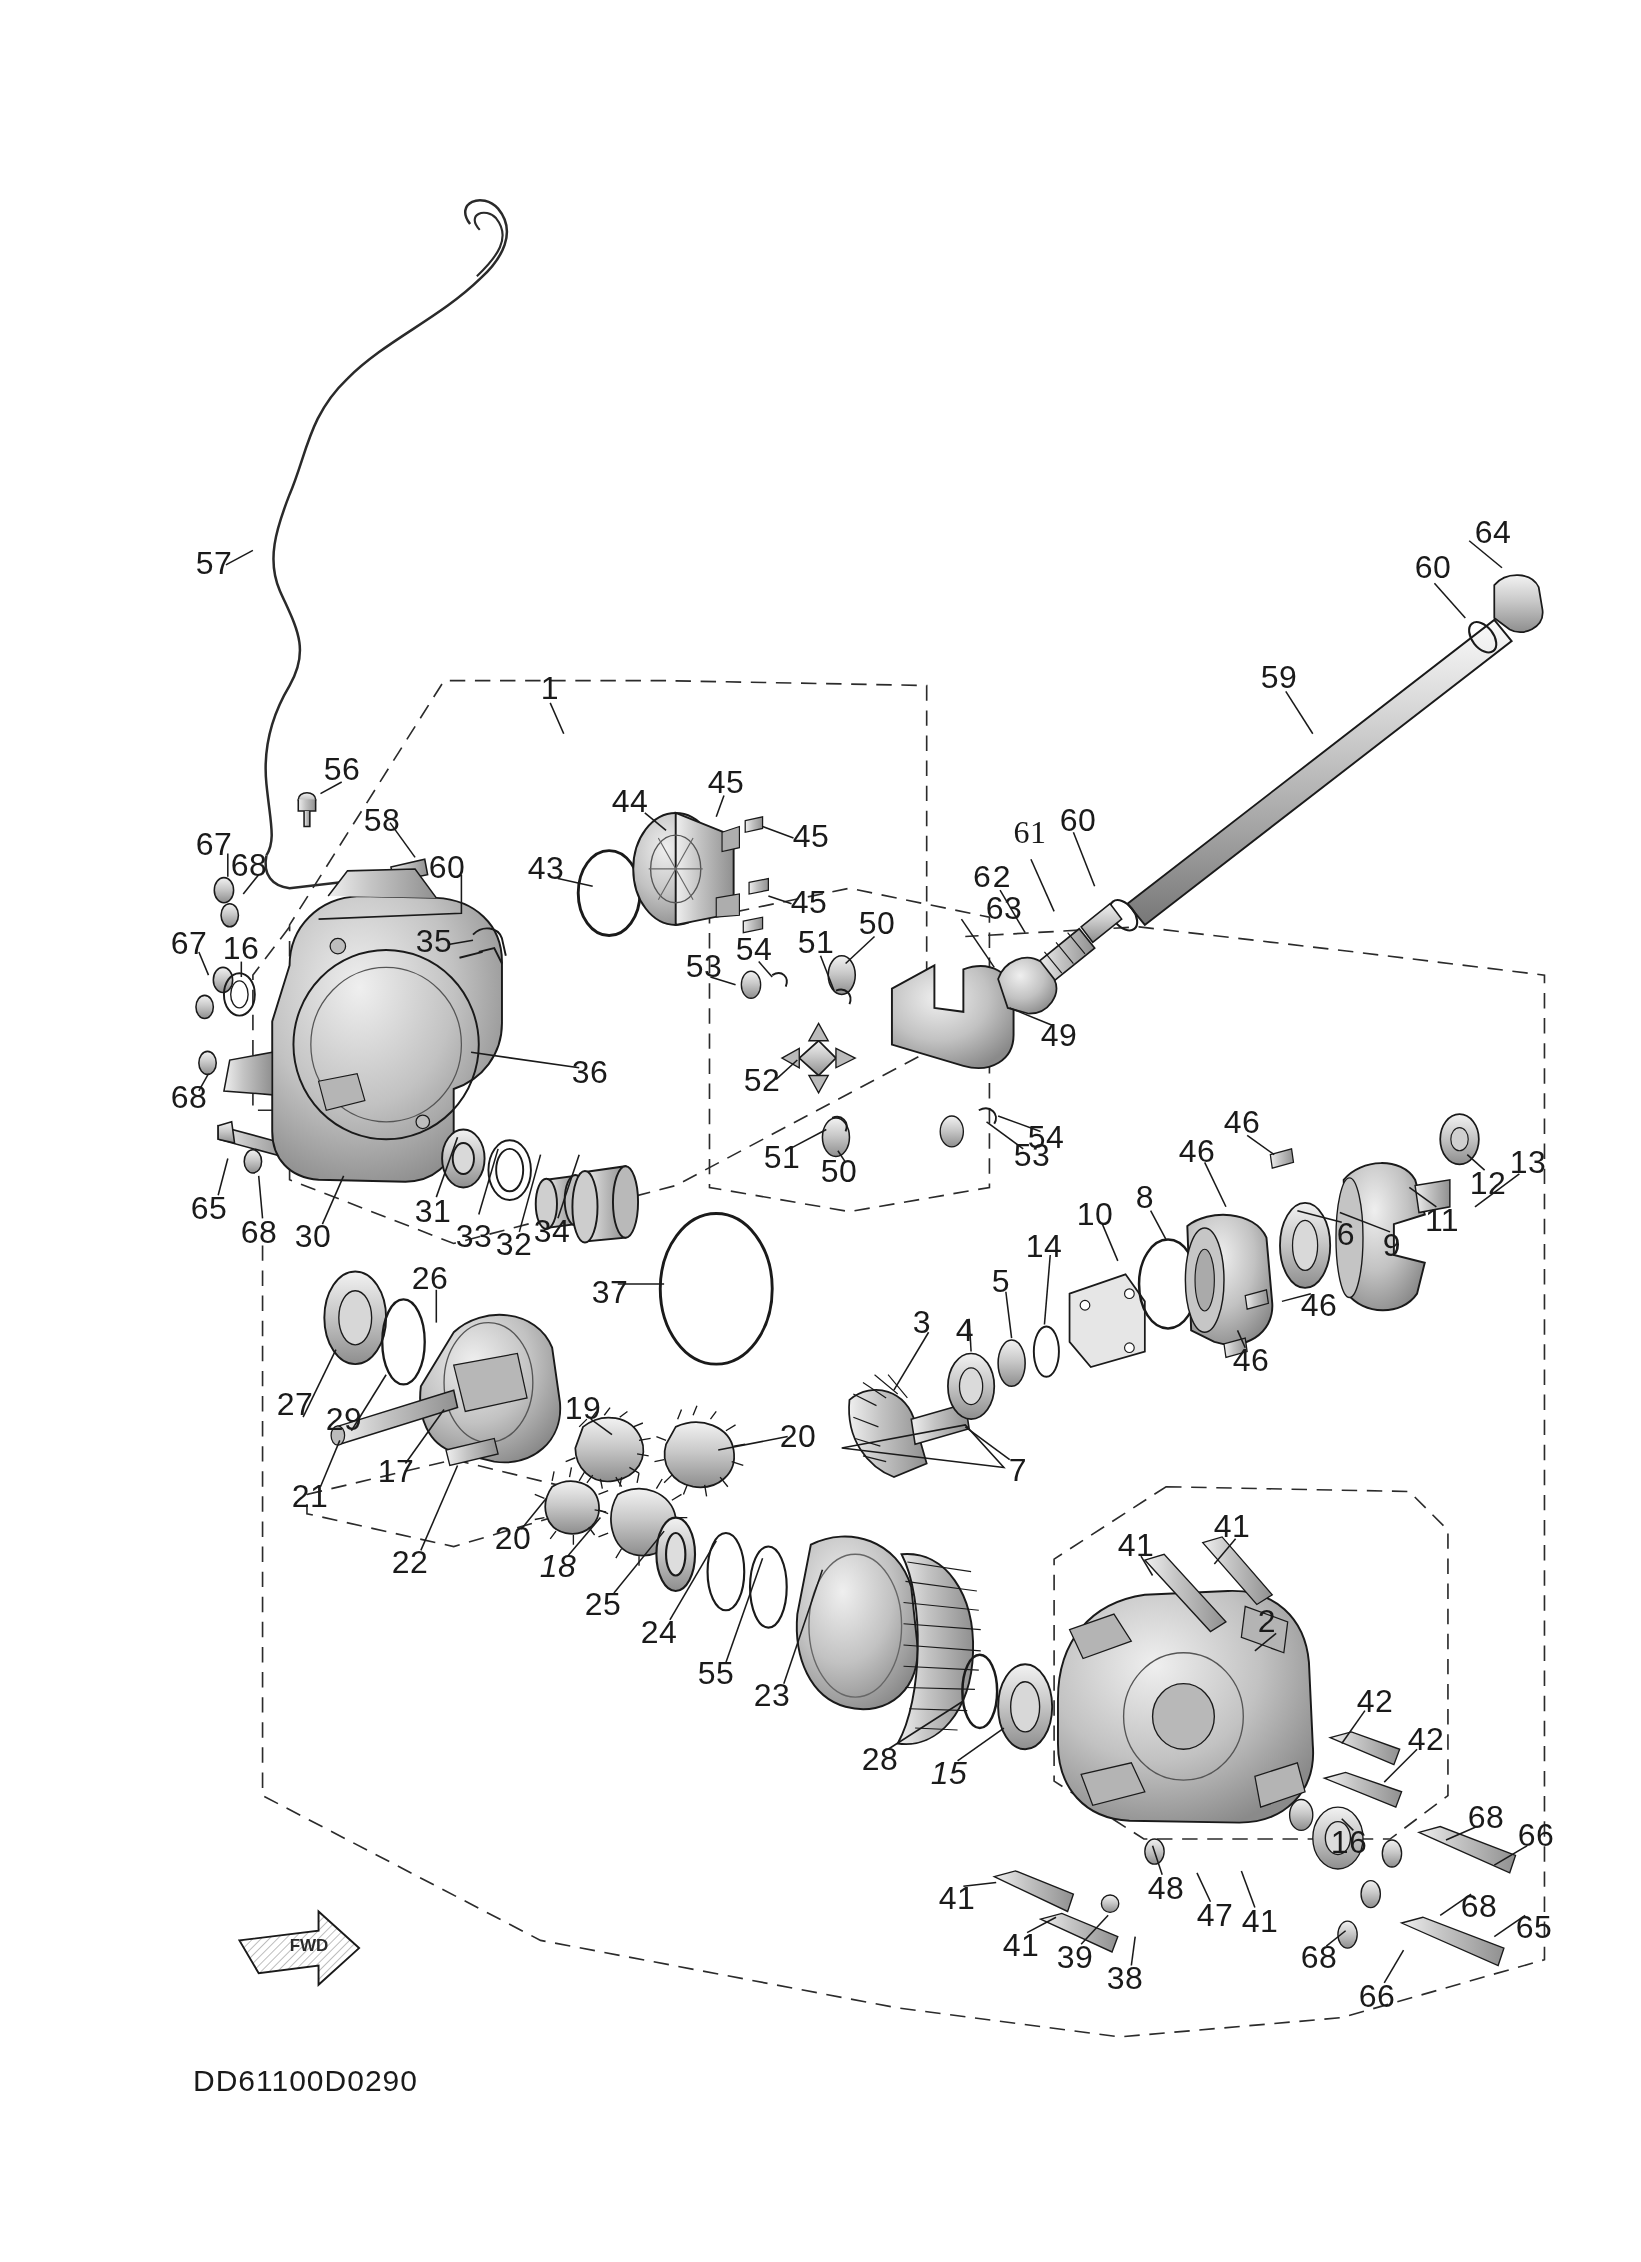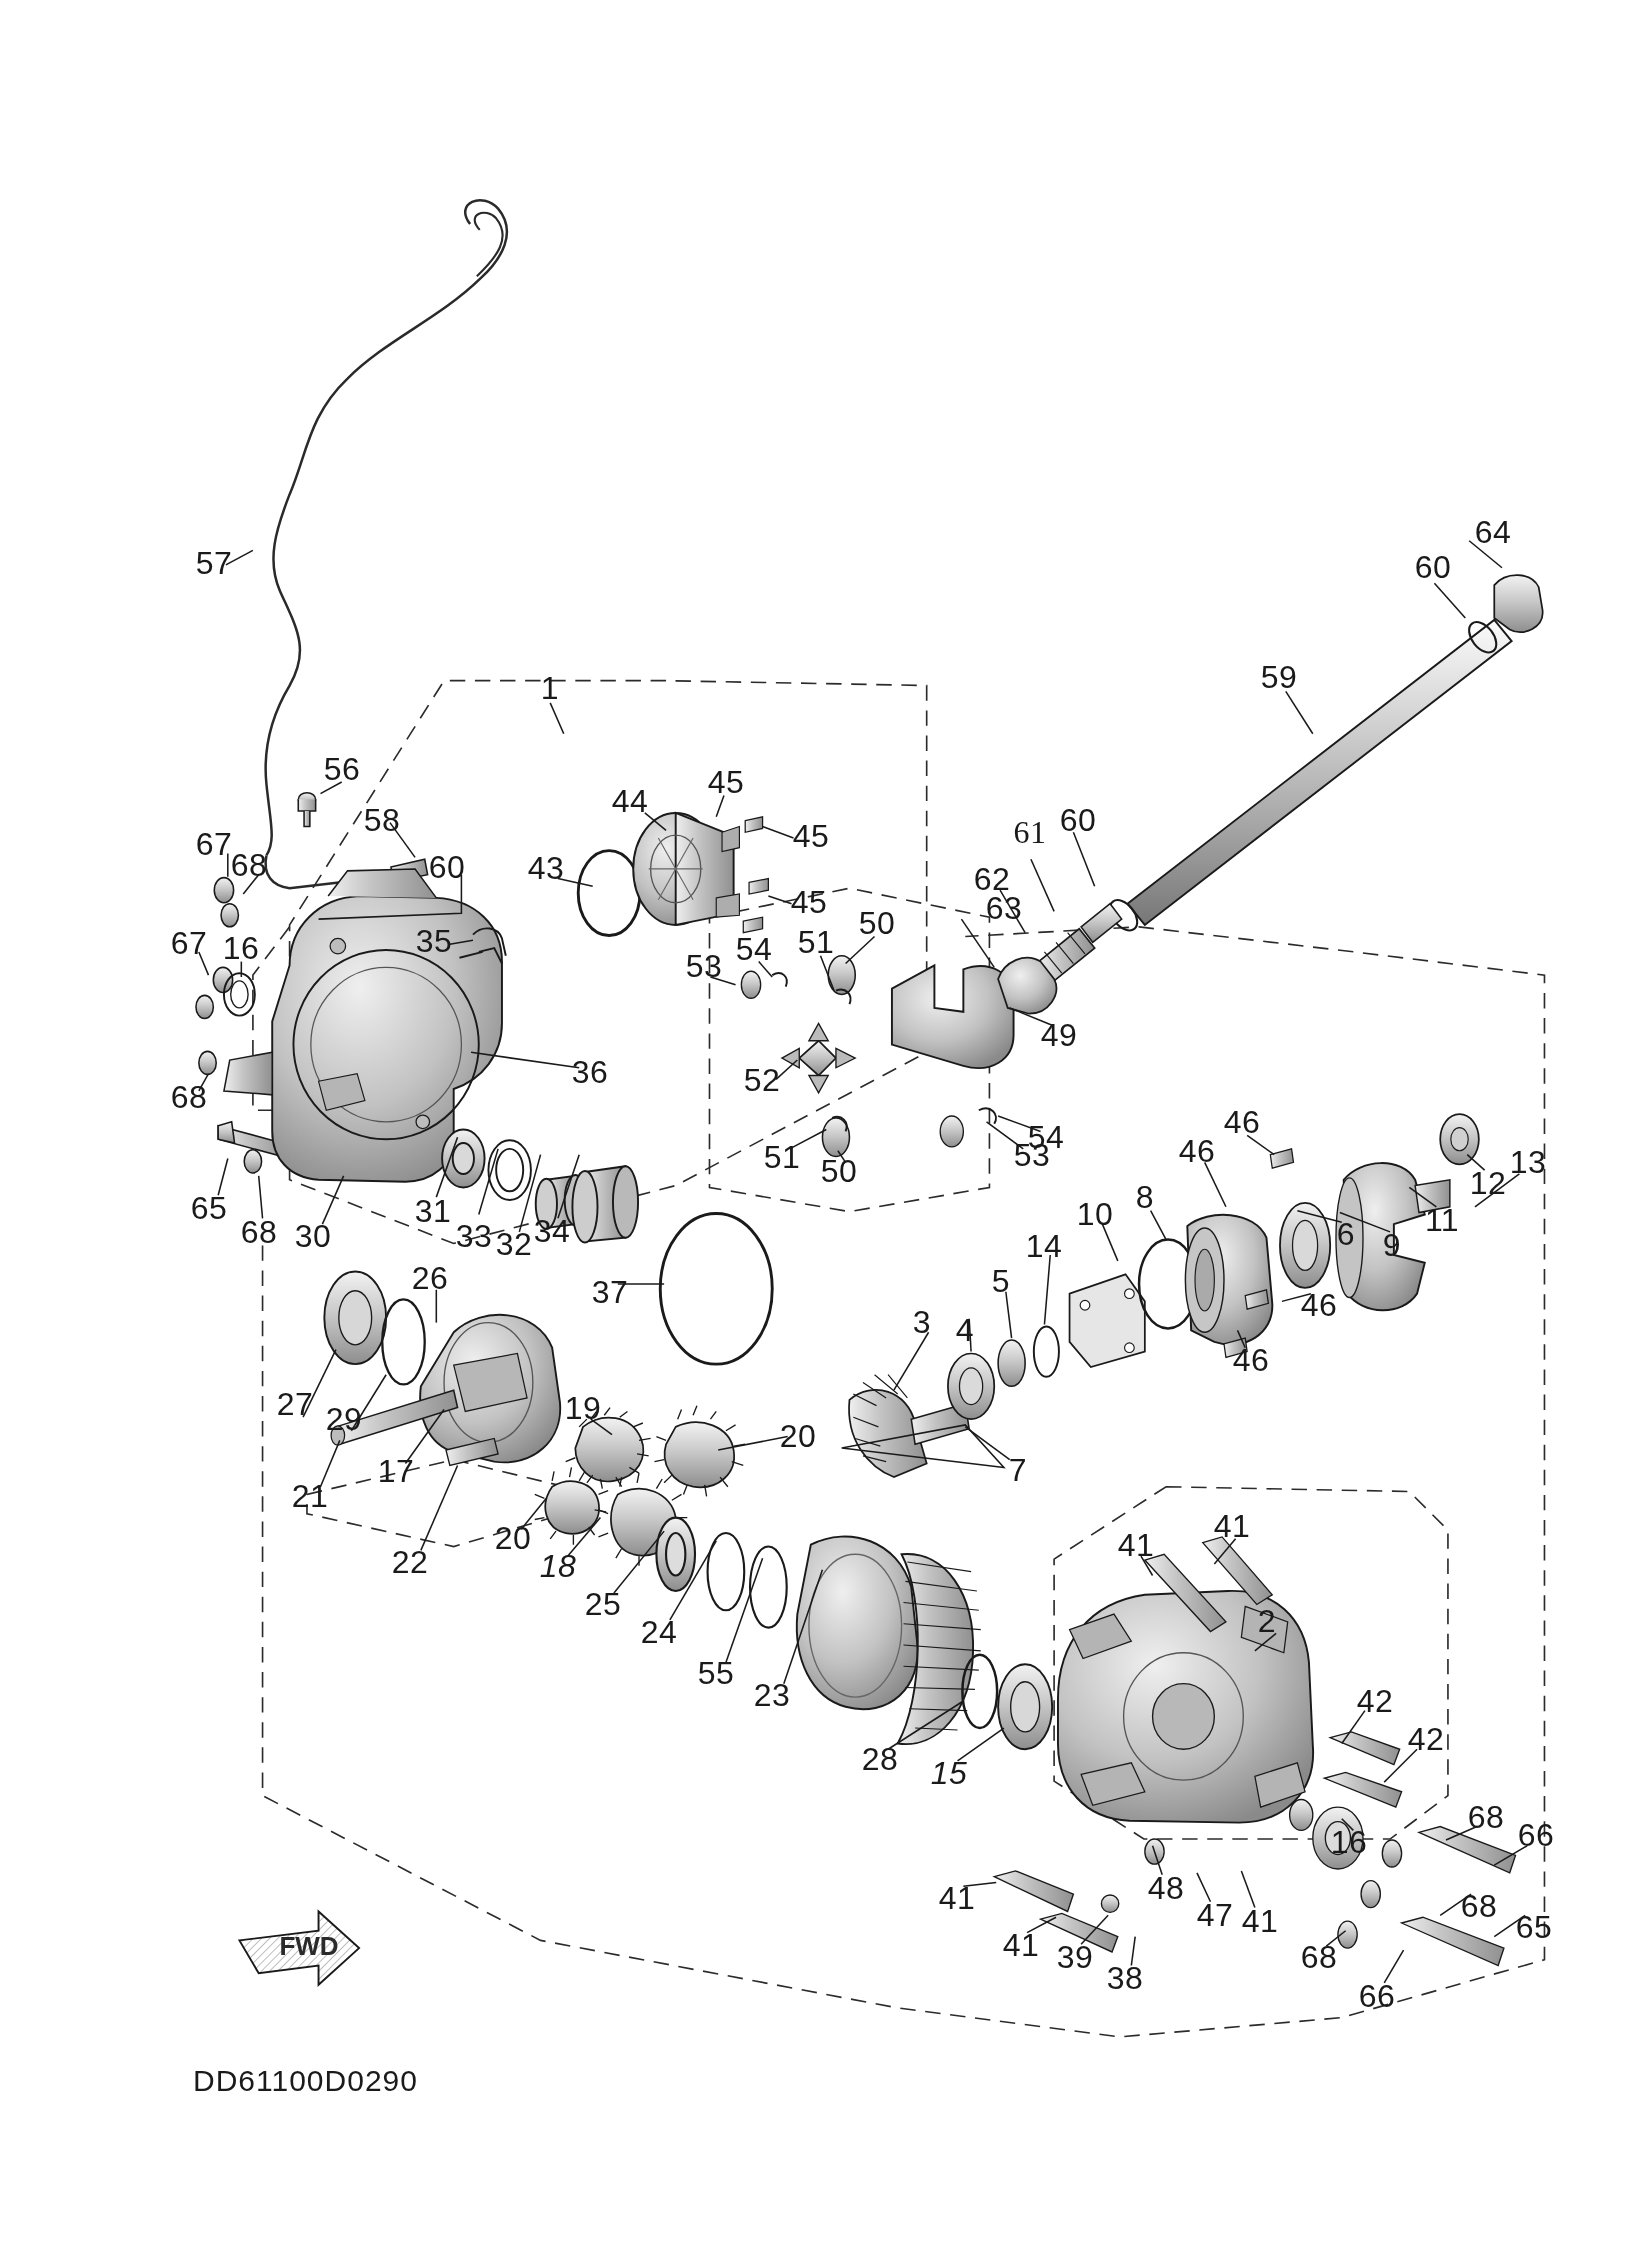--- a/index.html
+++ b/index.html
@@ -38,21 +38,21 @@
     position: absolute;
     font-family: "Liberation Sans", sans-serif;
     font-size: 30px;
     color: #1a1a1a;
     letter-spacing: 1px;
     white-space: nowrap;
   }
   .fwd-label {
     position: absolute;
     font-family: "Liberation Sans", sans-serif;
-    font-size: 26px;
+    font-size: 17px;
     font-weight: bold;
     color: #2a2a2a;
     white-space: nowrap;
     transform: translate(-50%, -50%);
   }
 </style>
 </head>
 <body>
 
 <div id="page">
@@ -518,21 +518,21 @@
       <div class="callout" style="left: 630px; top: 801px;">44</div>
       <div class="callout" style="left: 811px; top: 836px;">45</div>
       <div class="callout" style="left: 382px; top: 820px;">58</div>
       <div class="callout" style="left: 214px; top: 844px;">67</div>
       <div class="callout" style="left: 249px; top: 865px;">68</div>
       <div class="callout" style="left: 447px; top: 867px;">60</div>
       <div class="callout" style="left: 546px; top: 868px;">43</div>
       <div class="callout" style="left: 809px; top: 902px;">45</div>
       <div class="callout" style="left: 1078px; top: 820px;">60</div>
       <div class="callout" style="left: 1030px; top: 832px; font-family: Liberation Serif, serif;">61</div>
-      <div class="callout" style="left: 992px; top: 879px;">62</div>
+      <div class="callout" style="left: 992px; top: 879px; font-family: Liberation Mono, monospace;">62</div>
       <div class="callout" style="left: 1004px; top: 908px;">63</div>
       <div class="callout" style="left: 434px; top: 941px;">35</div>
       <div class="callout" style="left: 189px; top: 943px;">67</div>
       <div class="callout" style="left: 241px; top: 948px;">16</div>
       <div class="callout" style="left: 704px; top: 966px;">53</div>
       <div class="callout" style="left: 754px; top: 949px;">54</div>
       <div class="callout" style="left: 816px; top: 942px;">51</div>
       <div class="callout" style="left: 877px; top: 923px;">50</div>
       <div class="callout" style="left: 590px; top: 1072px;">36</div>
       <div class="callout" style="left: 1059px; top: 1035px;">49</div>

